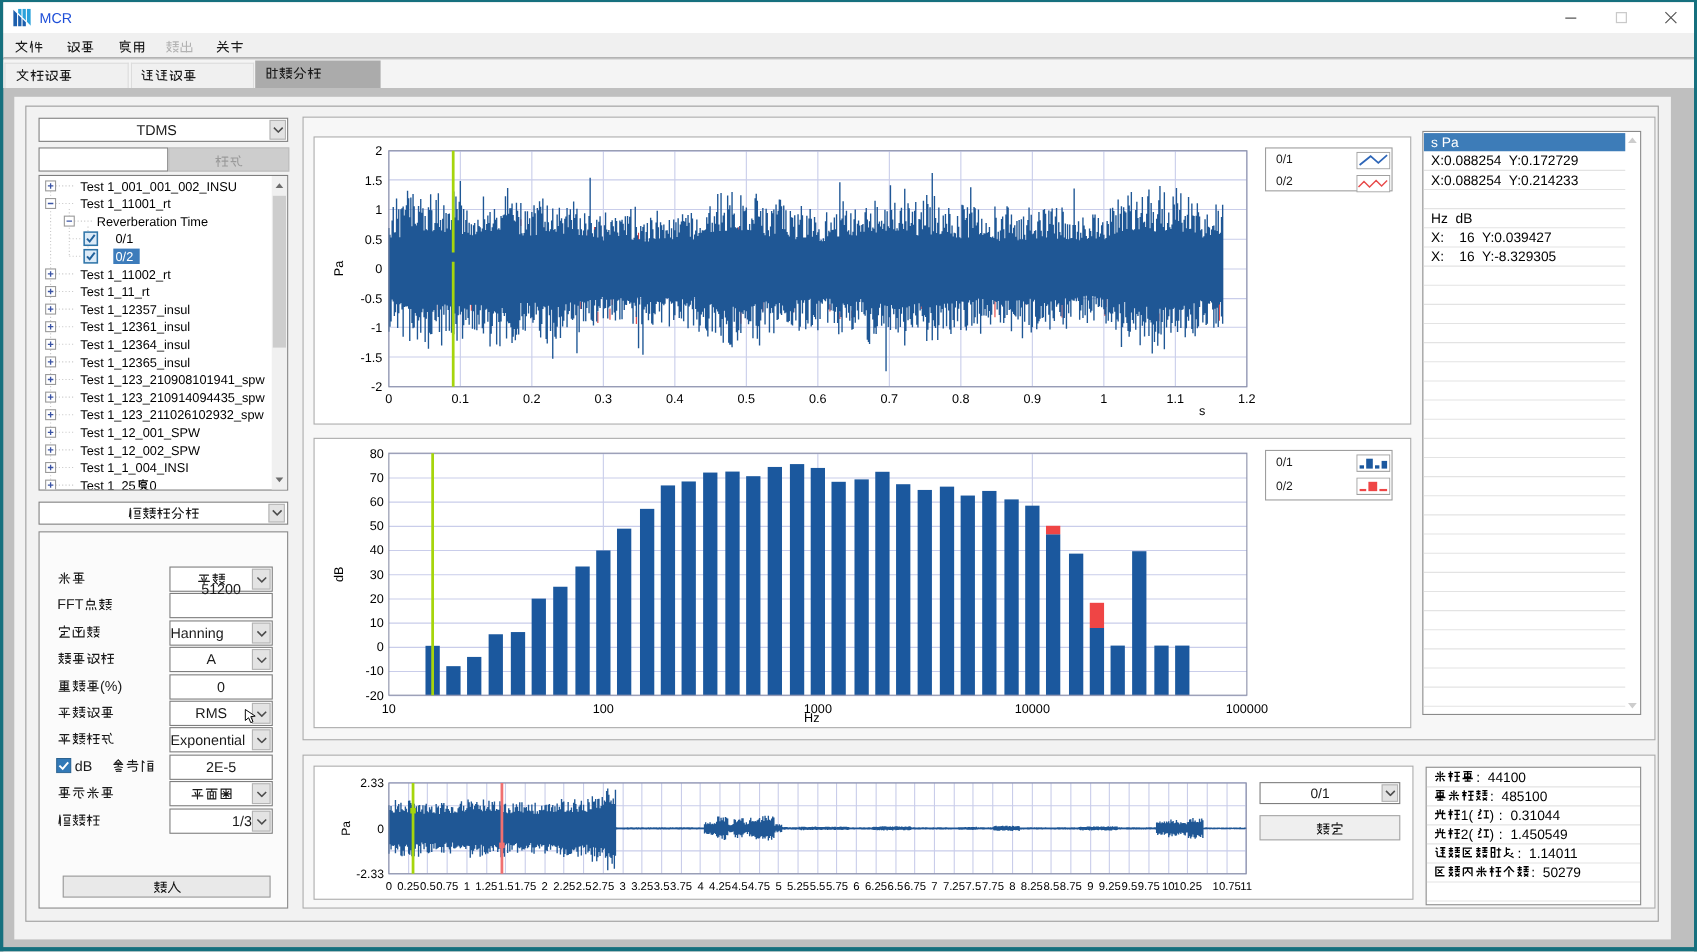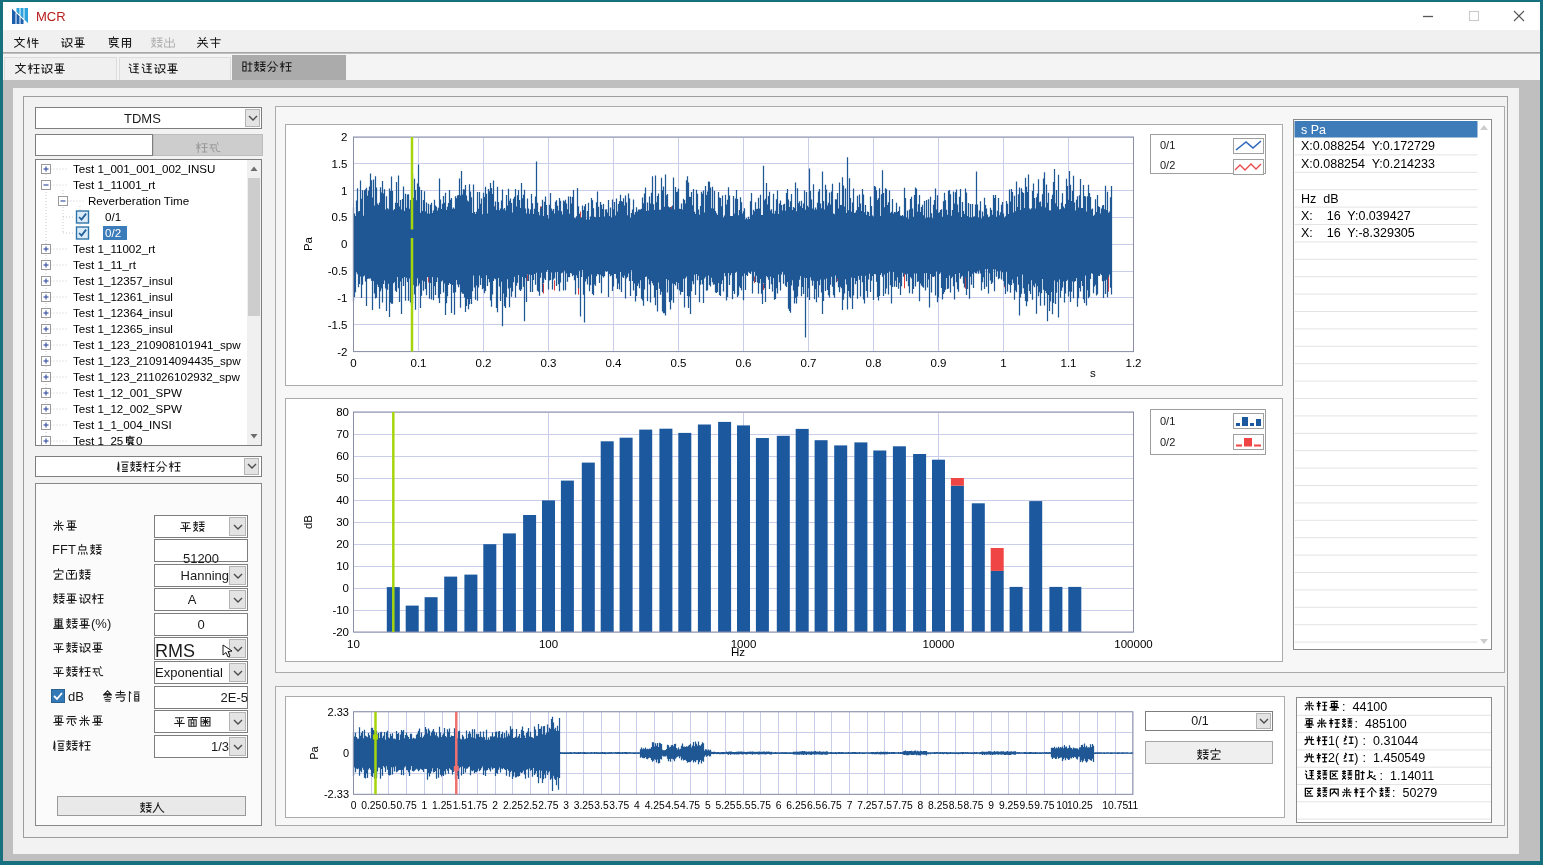--- a/index.html
+++ b/index.html
@@ -13,21 +13,21 @@
 <div class="abs" style="left:0;top:861px;width:1543px;height:4px;background:#16707e"></div>
 <div class="abs" style="left:3px;top:2px;width:1537px;height:28px;background:#fff"></div>
 <svg class="abs" style="left:12px;top:8px" width="16" height="16" viewBox="0 0 16 16">
 <polygon points="0,0.8 3.5,4.3 3.5,16 0,16" fill="#1c5fad"></polygon>
 <polygon points="4.5,0 7.5,0 7.5,6.7 4.5,3.7" fill="#2aa2db"></polygon>
 <polygon points="4.5,5.3 7.5,8.3 7.5,16 4.5,16" fill="#1c5fad"></polygon>
 <polygon points="8.5,0 11.5,0 11.5,10.7 8.5,7.7" fill="#2aa2db"></polygon>
 <polygon points="8.5,9.3 11.5,12.3 11.5,16 8.5,16" fill="#1c5fad"></polygon>
 <polygon points="12.5,0 16,0 16,15.3 12.5,11.8" fill="#2aa2db"></polygon>
 </svg>
-<div class="abs" style="left:36px;top:9px;font-size:13px;color:#b91c1c">MCR</div>
+<div class="abs" style="left:36px;top:9px;font-size:13px;color:#1d4ed8">MCR</div>
 <svg class="abs" style="left:1414px;top:4px" width="125" height="24" viewBox="0 0 125 24">
     <path d="M9 12.5H19" stroke="#565656" stroke-width="1.3" fill="none"></path>
     <rect x="55.5" y="7.5" width="9" height="9" fill="none" stroke="#c9c9c9" stroke-width="1.1"></rect>
     <path d="M100 7L110 17 M110 7L100 17" stroke="#565656" stroke-width="1.1" fill="none"></path>
   </svg>
 <div class="abs" style="left:3px;top:30px;width:1537px;height:23px;background:#f0f0f0;border-bottom:1px solid #a5a5a5"></div>
 <div class="abs" style="left:13px;top:35px;font-size:13px"><svg width="13" height="13" viewBox="0 0 16 16" style="vertical-align:-2px">
       <path d="M8 1.5V3.2 M2 4.2H14 M11.5 4.5C9.5 8.5 5.5 12 2 13.8 M4.5 4.5C6.5 8.5 10.5 12 14 13.8" fill="none" stroke="#1a1a1a" stroke-width="1.25" stroke-linecap="round"></path>
     </svg><svg width="13" height="13" viewBox="0 0 16 16" style="vertical-align:-2px">
       <path d="M3.5 2C3 5 2.5 7 2 9 M4 5V14 M8.5 3C8.2 5 8 6 7.5 7.5 M9.5 5.5H14.5 M8 9H15 M11.5 3V14" fill="none" stroke="#1a1a1a" stroke-width="1.25" stroke-linecap="round"></path>
@@ -232,30 +232,30 @@
 <div class="abs" style="left:229px;top:517px;width:17px;height:19px;background:#e3e3e3;border:1px solid #b4b4b4"></div>
 <svg class="abs" style="left:233px;top:524px" width="10" height="6">
     <path class="chev" d="M1 1L5 5L9 1"></path>
   </svg>
 <div class="abs" style="left:52px;top:542.4px;font-size:13px">FFT<svg width="13" height="13" viewBox="0 0 16 16" style="vertical-align:-2px">
       <path d="M7 1.5V4.5 M4 4.5H12 M4 4.5V8.5H12V4.5 M4 8.5H12 M3.5 11.5L3 13.8 M7 11.5L7 13.8 M10 11.5L10.3 13.8 M13 11.5L13.8 13.8" fill="none" stroke="#1a1a1a" stroke-width="1.25" stroke-linecap="round"></path>
     </svg><svg width="13" height="13" viewBox="0 0 16 16" style="vertical-align:-2px">
       <path d="M2 3.5H7 M4.5 2V8 M2 6H7 M2.5 8.5C3.5 10.5 5 12 7 13.5 M6.5 8.5C5.5 10.5 4 12.5 2 13.8 M9 2.5H15 M12 2.5V8 M9 5.5H15 M9 8H15 M9.5 10.5L14.5 13.8 M14.5 10.5L9.5 13.8" fill="none" stroke="#1a1a1a" stroke-width="1.25" stroke-linecap="round"></path>
     </svg></div>
 <div class="abs" style="left:154px;top:539.4px;width:94px;height:23px;background:#fff;border:1px solid #7e7e7e"></div>
-<div class="abs" style="left:154px;top:548px;width:94px;height:21px;text-align:center;padding-top:3px;font-size:13px">51200</div>
+<div class="abs" style="left:154px;top:525px;width:94px;height:21px;text-align:center;padding-top:3px;font-size:13px">51200</div>
 <div class="abs" style="left:52px;top:566.8px;font-size:13px"><svg width="13" height="13" viewBox="0 0 16 16" style="vertical-align:-2px">
       <path d="M8 1V2.8 M2.5 3.5H13.5 M2.5 3.5V5.5 M13.5 3.5V5.5 M4.5 7.5H11.5 M8 7.5V11 M5 11H8 M3 13.8H13.5 M5.5 11L3.5 13.5" fill="none" stroke="#1a1a1a" stroke-width="1.25" stroke-linecap="round"></path>
     </svg><svg width="13" height="13" viewBox="0 0 16 16" style="vertical-align:-2px">
       <path d="M3.5 3H12.5 M8 3V6 M2 6V13.5H14V6 M5 6L8 9L11 6 M8 6V13.5" fill="none" stroke="#1a1a1a" stroke-width="1.25" stroke-linecap="round"></path>
     </svg><svg width="13" height="13" viewBox="0 0 16 16" style="vertical-align:-2px">
       <path d="M2 3.5H7 M4.5 2V8 M2 6H7 M2.5 8.5C3.5 10.5 5 12 7 13.5 M6.5 8.5C5.5 10.5 4 12.5 2 13.8 M9 2.5H15 M12 2.5V8 M9 5.5H15 M9 8H15 M9.5 10.5L14.5 13.8 M14.5 10.5L9.5 13.8" fill="none" stroke="#1a1a1a" stroke-width="1.25" stroke-linecap="round"></path>
     </svg></div>
 <div class="abs" style="left:154px;top:563.8px;width:94px;height:23px;background:#fff;border:1px solid #7e7e7e"></div>
-<div class="abs" style="left:155px;top:564.8px;width:74px;height:21px;text-align:right;padding-top:3px;font-size:13px">Hanning</div>
+<div class="abs" style="left:155px;top:564.8px;width:74px;height:21px;text-align:left;padding-top:3px;font-size:13px">Hanning</div>
 <div class="abs" style="left:229px;top:565.8px;width:17px;height:19px;background:#e3e3e3;border:1px solid #b4b4b4"></div>
 <svg class="abs" style="left:233px;top:572.8px" width="10" height="6">
     <path class="chev" d="M1 1L5 5L9 1"></path>
   </svg>
 <div class="abs" style="left:52px;top:591.2px;font-size:13px"><svg width="13" height="13" viewBox="0 0 16 16" style="vertical-align:-2px">
       <path d="M2 3.5H7 M4.5 2V8 M2 6H7 M2.5 8.5C3.5 10.5 5 12 7 13.5 M6.5 8.5C5.5 10.5 4 12.5 2 13.8 M9 2.5H15 M12 2.5V8 M9 5.5H15 M9 8H15 M9.5 10.5L14.5 13.8 M14.5 10.5L9.5 13.8" fill="none" stroke="#1a1a1a" stroke-width="1.25" stroke-linecap="round"></path>
     </svg><svg width="13" height="13" viewBox="0 0 16 16" style="vertical-align:-2px">
       <path d="M3 2.5H13 M8 2.5V5 M4.5 5.2H11.5V8.8H4.5Z M8 5.2V8.8 M2 10.5H14 M4.5 13.5H11.5 M8 8.8V13.5" fill="none" stroke="#1a1a1a" stroke-width="1.25" stroke-linecap="round"></path>
     </svg><svg width="13" height="13" viewBox="0 0 16 16" style="vertical-align:-2px">
       <path d="M2.5 3L4.5 4.5 M2 7.5H5 M3.5 7.5V13 L5 12 M7.5 3.5H11 M9 3.5V7 M7 7.5C8 10.5 7.5 12 6.5 13.5 M11.5 3.5H14.5V7.5 C12 12 10 13 7.5 13.8 M11 8C12 11 13.5 12.5 15 13.5" fill="none" stroke="#1a1a1a" stroke-width="1.25" stroke-linecap="round"></path>
@@ -280,21 +280,21 @@
 <div class="abs" style="left:52px;top:640px;font-size:13px"><svg width="13" height="13" viewBox="0 0 16 16" style="vertical-align:-2px">
       <path d="M3 3.5H13 M5.2 6.5L6.3 9 M10.8 6.5L9.7 9 M2 10.5H14 M8 3.5V14" fill="none" stroke="#1a1a1a" stroke-width="1.25" stroke-linecap="round"></path>
     </svg><svg width="13" height="13" viewBox="0 0 16 16" style="vertical-align:-2px">
       <path d="M2 3.5H7 M4.5 2V8 M2 6H7 M2.5 8.5C3.5 10.5 5 12 7 13.5 M6.5 8.5C5.5 10.5 4 12.5 2 13.8 M9 2.5H15 M12 2.5V8 M9 5.5H15 M9 8H15 M9.5 10.5L14.5 13.8 M14.5 10.5L9.5 13.8" fill="none" stroke="#1a1a1a" stroke-width="1.25" stroke-linecap="round"></path>
     </svg><svg width="13" height="13" viewBox="0 0 16 16" style="vertical-align:-2px">
       <path d="M2.5 3L4.5 4.5 M2 7.5H5 M3.5 7.5V13 L5 12 M7.5 3.5H11 M9 3.5V7 M7 7.5C8 10.5 7.5 12 6.5 13.5 M11.5 3.5H14.5V7.5 C12 12 10 13 7.5 13.8 M11 8C12 11 13.5 12.5 15 13.5" fill="none" stroke="#1a1a1a" stroke-width="1.25" stroke-linecap="round"></path>
     </svg><svg width="13" height="13" viewBox="0 0 16 16" style="vertical-align:-2px">
       <path d="M3 2.5H13 M8 2.5V5 M4.5 5.2H11.5V8.8H4.5Z M8 5.2V8.8 M2 10.5H14 M4.5 13.5H11.5 M8 8.8V13.5" fill="none" stroke="#1a1a1a" stroke-width="1.25" stroke-linecap="round"></path>
     </svg></div>
 <div class="abs" style="left:154px;top:637px;width:94px;height:23px;background:#fff;border:1px solid #7e7e7e"></div>
-<div class="abs" style="left:155px;top:638px;width:74px;height:21px;padding-top:3px;font-size:18px">RMS</div>
+<div class="abs" style="left:155px;top:638px;width:74px;height:21px;text-align:center;padding-top:3px;font-size:13px">RMS</div>
 <div class="abs" style="left:229px;top:639px;width:17px;height:19px;background:#e3e3e3;border:1px solid #b4b4b4"></div>
 <svg class="abs" style="left:233px;top:646px" width="10" height="6">
     <path class="chev" d="M1 1L5 5L9 1"></path>
   </svg>
 <div class="abs" style="left:52px;top:664.4px;font-size:13px"><svg width="13" height="13" viewBox="0 0 16 16" style="vertical-align:-2px">
       <path d="M3 3.5H13 M5.2 6.5L6.3 9 M10.8 6.5L9.7 9 M2 10.5H14 M8 3.5V14" fill="none" stroke="#1a1a1a" stroke-width="1.25" stroke-linecap="round"></path>
     </svg><svg width="13" height="13" viewBox="0 0 16 16" style="vertical-align:-2px">
       <path d="M2 3.5H7 M4.5 2V8 M2 6H7 M2.5 8.5C3.5 10.5 5 12 7 13.5 M6.5 8.5C5.5 10.5 4 12.5 2 13.8 M9 2.5H15 M12 2.5V8 M9 5.5H15 M9 8H15 M9.5 10.5L14.5 13.8 M14.5 10.5L9.5 13.8" fill="none" stroke="#1a1a1a" stroke-width="1.25" stroke-linecap="round"></path>
     </svg><svg width="13" height="13" viewBox="0 0 16 16" style="vertical-align:-2px">
       <path d="M4 2V14 M1.5 5H7 M2 9L4 6 M6 9L4 6 M8.5 3.5H15 M11.7 3.5V13.5 M8.5 8H15 M9 13.5H14.5" fill="none" stroke="#1a1a1a" stroke-width="1.25" stroke-linecap="round"></path>
@@ -313,21 +313,21 @@
   </svg>
 <div class="abs" style="left:68px;top:688.8px;font-size:13px">dB</div>
 <div class="abs" style="left:101px;top:688.8px;font-size:13px"><svg width="13" height="13" viewBox="0 0 16 16" style="vertical-align:-2px">
       <path d="M8 1L4.5 4.5H11.5Z M3 6H13 M8 4.5V7.5 M4 9.5C7 8.5 10 8.5 12.5 9.5 M5 12C7.5 11 9.5 11 11.5 12 M6 14C8 13.2 9 13.2 11 14" fill="none" stroke="#1a1a1a" stroke-width="1.25" stroke-linecap="round"></path>
     </svg><svg width="13" height="13" viewBox="0 0 16 16" style="vertical-align:-2px">
       <path d="M8 1V4.5 M3.5 3H12.5 M2 6H14 M3 9.5C6 8.5 9 8.5 12.5 9 M12.5 9V11.5C12.5 13.5 10.5 14 8 13.5" fill="none" stroke="#1a1a1a" stroke-width="1.25" stroke-linecap="round"></path>
     </svg><svg width="13" height="13" viewBox="0 0 16 16" style="vertical-align:-2px">
       <path d="M3 2V14 M5 4L3 2 M9 2.5H15 M9.5 5H14.5V13.5H9.5Z M9.5 8H14.5 M9.5 11H14.5" fill="none" stroke="#1a1a1a" stroke-width="1.25" stroke-linecap="round"></path>
     </svg></div>
 <div class="abs" style="left:154px;top:685.8px;width:94px;height:23px;background:#fff;border:1px solid #7e7e7e"></div>
-<div class="abs" style="left:154px;top:686.8px;width:94px;height:21px;text-align:right;padding-top:3px;font-size:13px">2E-5</div>
+<div class="abs" style="left:154px;top:686.8px;width:94px;height:21px;text-align:center;padding-top:3px;font-size:13px">2E-5</div>
 <div class="abs" style="left:52px;top:713.2px;font-size:13px"><svg width="13" height="13" viewBox="0 0 16 16" style="vertical-align:-2px">
       <path d="M3 2.5H13 M8 2.5V5 M4.5 5.2H11.5V8.8H4.5Z M8 5.2V8.8 M2 10.5H14 M4.5 13.5H11.5 M8 8.8V13.5" fill="none" stroke="#1a1a1a" stroke-width="1.25" stroke-linecap="round"></path>
     </svg><svg width="13" height="13" viewBox="0 0 16 16" style="vertical-align:-2px">
       <path d="M3.5 3H12.5 M2 6H14 M8 6V12C8 13.3 9 14 10.5 14 M5 8.5L3 11.5 M11 8.5L13 11.5" fill="none" stroke="#1a1a1a" stroke-width="1.25" stroke-linecap="round"></path>
     </svg><svg width="13" height="13" viewBox="0 0 16 16" style="vertical-align:-2px">
       <path d="M8 2V14 M2 8H14 M4.5 4L6.3 6.2 M11.5 4L9.7 6.2 M5.5 10L3 13.5 M10.5 10L13 13.5" fill="none" stroke="#1a1a1a" stroke-width="1.25" stroke-linecap="round"></path>
     </svg><svg width="13" height="13" viewBox="0 0 16 16" style="vertical-align:-2px">
       <path d="M3 2.5H13 M8 2.5V5 M4.5 5.2H11.5V8.8H4.5Z M8 5.2V8.8 M2 10.5H14 M4.5 13.5H11.5 M8 8.8V13.5" fill="none" stroke="#1a1a1a" stroke-width="1.25" stroke-linecap="round"></path>
     </svg></div>
 <div class="abs" style="left:154px;top:710.2px;width:94px;height:23px;background:#fff;border:1px solid #7e7e7e"></div>

